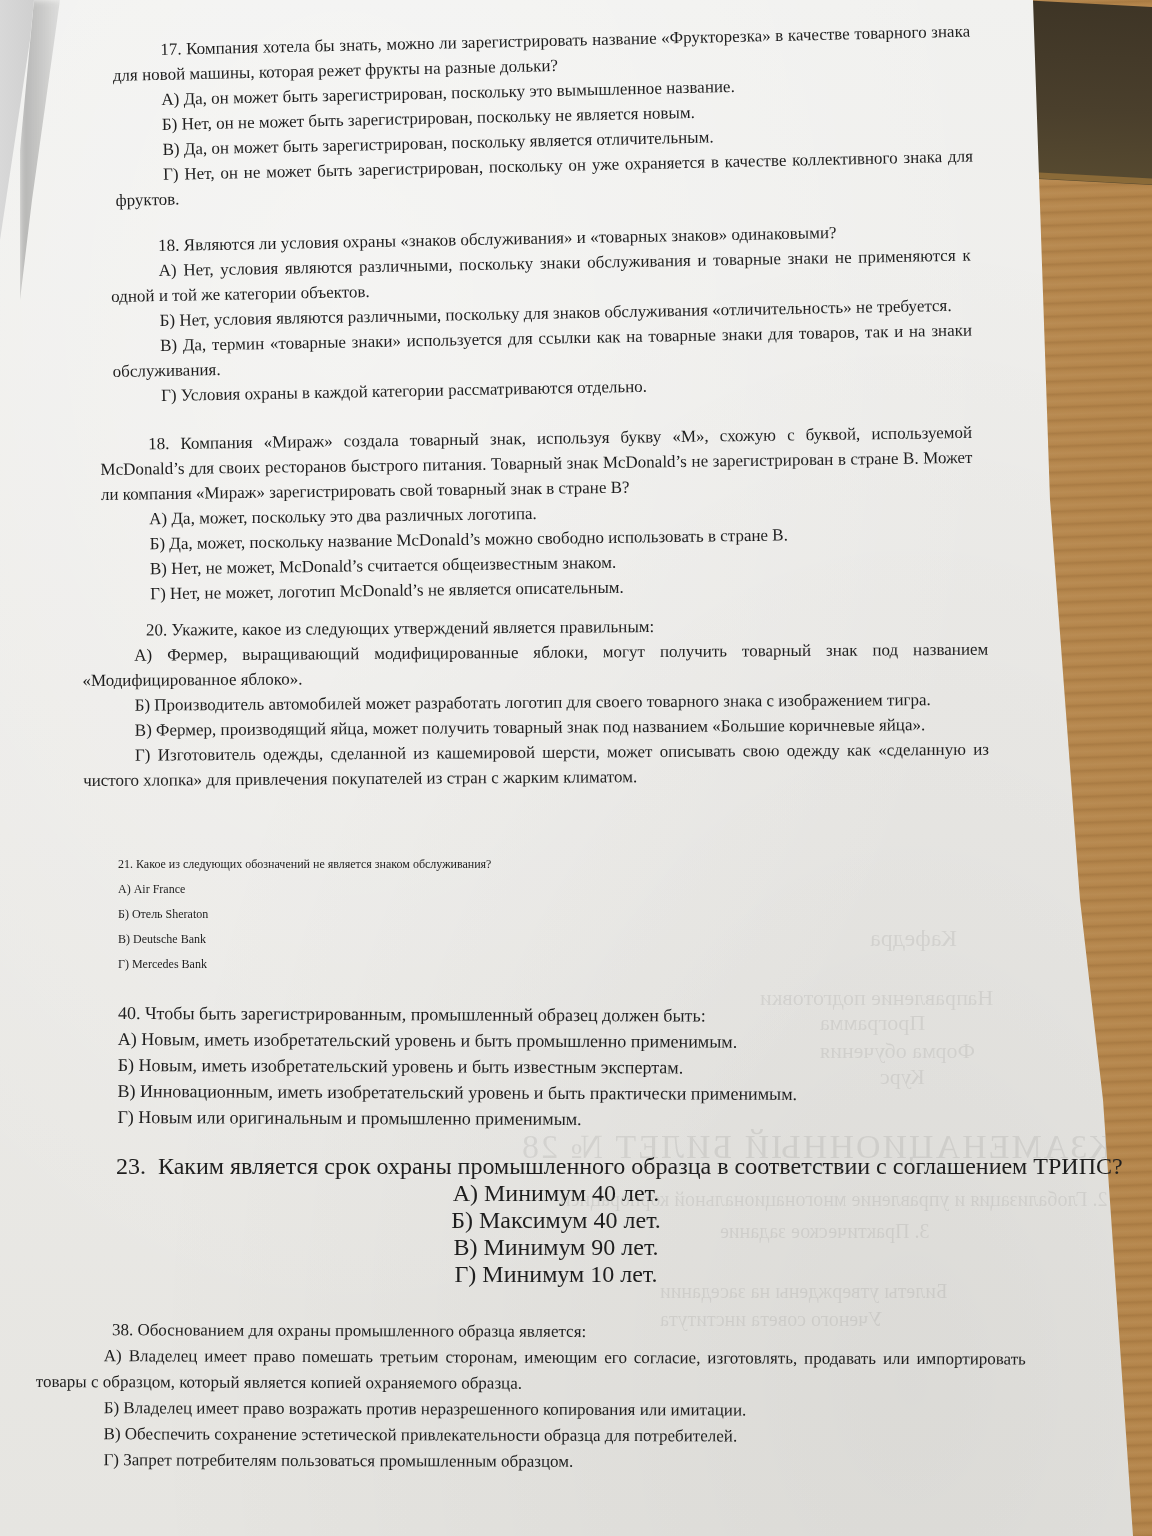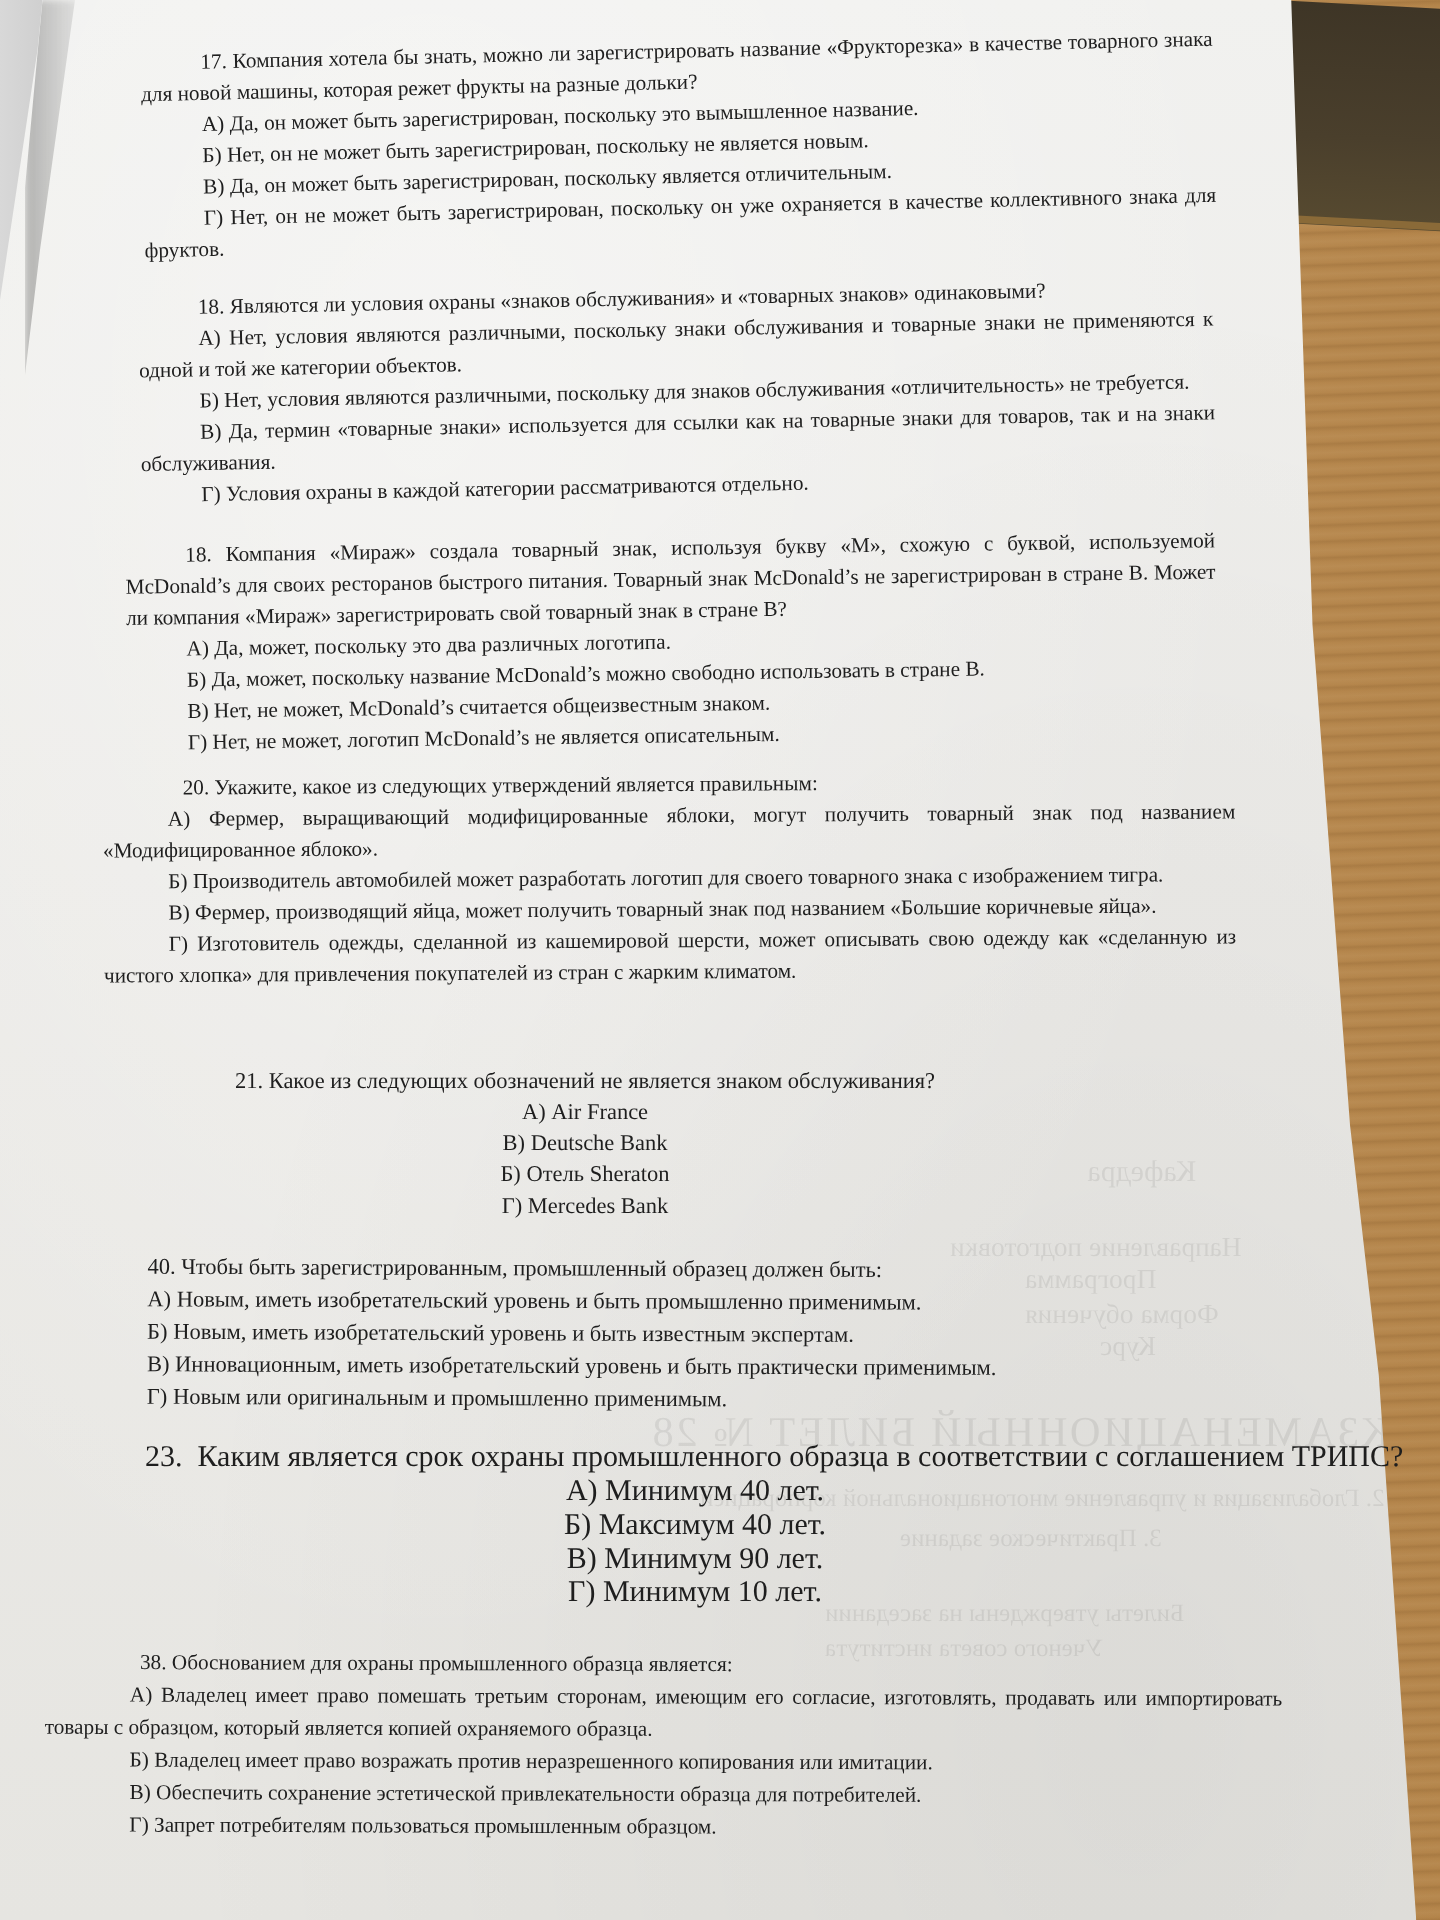--- a/index.html
+++ b/index.html
@@ -182,28 +182,28 @@
     <p class="p ind" style="text-indent:64px;">
       <span>20.</span>
       <span>Укажите, какое из следующих утверждений является правильным:</span>
     </p>
     <p class="p ind" style="text-indent:52px;"><span>А)</span> <span>Фермер, выращивающий модифицированные яблоки, могут получить товарный знак под названием «Модифицированное яблоко».</span></p>
     <p class="p ind" style="text-indent:52px;"><span>Б)</span> <span>Производитель автомобилей может разработать логотип для своего товарного знака с изображением тигра.</span></p>
     <p class="p ind" style="text-indent:52px;"><span>В)</span> <span>Фермер, производящий яйца, может получить товарный знак под названием «Большие коричневые яйца».</span></p>
     <p class="p ind" style="text-indent:52px;"><span>Г)</span> <span>Изготовитель одежды, сделанной из кашемировой шерсти, может описывать свою одежду как «сделанную из чистого хлопка» для привлечения покупателей из стран с жарким климатом.</span></p>
   </div>
 
-  <div class="q" style="left:118px; top:852px; width:700px; font-size:18px; line-height:25px;text-align:center;">
+  <div class="q" style="left:118px; top:852px; width:700px; font-size:12px; line-height:25px;">
     <div class="ln">
       <span>21.</span>
       <span>Какое из следующих обозначений не является знаком обслуживания?</span>
     </div>
     <div class="ln"><span>А)</span> <span>Air France</span></div>
+    <div class="ln"><span>Б)</span> <span>Отель Sheraton</span></div>
     <div class="ln"><span>В)</span> <span>Deutsche Bank</span></div>
-    <div class="ln"><span>Б)</span> <span>Отель Sheraton</span></div>
     <div class="ln"><span>Г)</span> <span>Mercedes Bank</span></div>
   </div>
 
   <div class="q" style="left:118px; top:1000px; width:780px; font-size:18px; line-height:26px; transform: rotate(0.25deg);">
     <div class="ln">
       <span>40.</span>
       <span>Чтобы быть зарегистрированным, промышленный образец должен быть:</span>
     </div>
     <div class="ln"><span>А)</span> <span>Новым, иметь изобретательский уровень и быть промышленно применимым.</span></div>
     <div class="ln"><span>Б)</span> <span>Новым, иметь изобретательский уровень и быть известным экспертам.</span></div>

